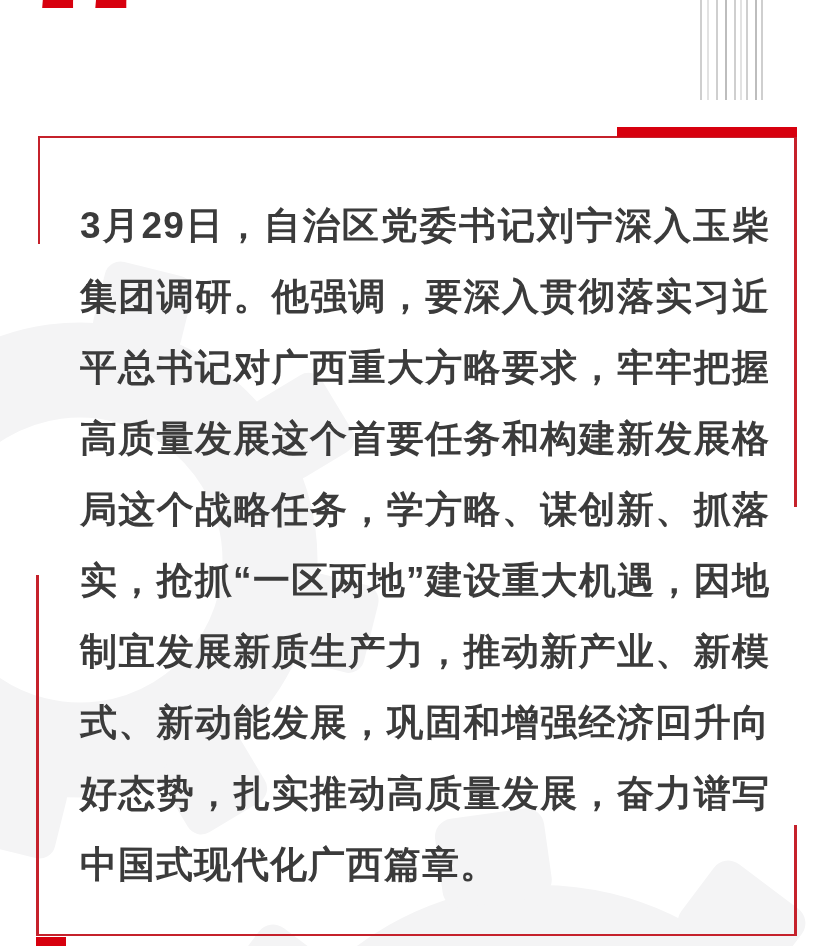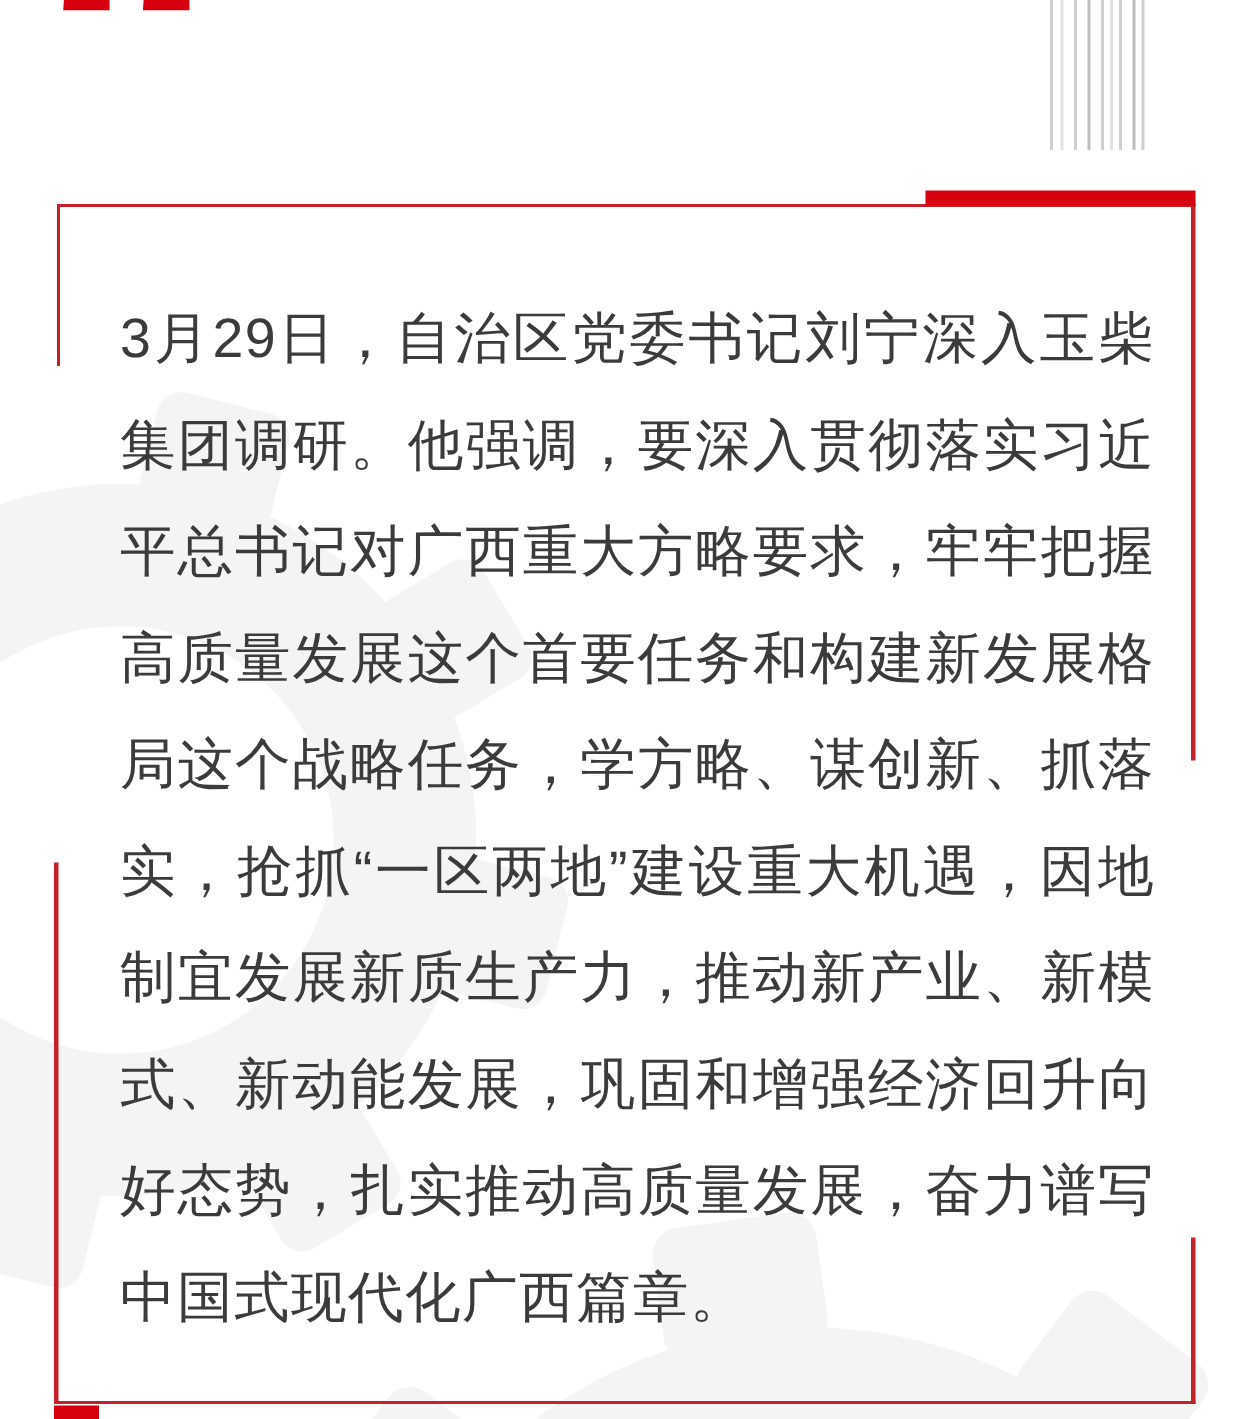--- a/index.html
+++ b/index.html
@@ -30,21 +30,21 @@
   .seg-left-2     {left:36px; top:575px;width:3px;  height:361px;}
   .seg-right-1    {left:794px;top:136px;width:3px;  height:371px;}
   .seg-right-2    {left:794px;top:825px;width:3px;  height:111px;}
   .bar{position:absolute;background:#d7000e;}
   .bar-top-right  {left:617px;top:127px;width:180px;height:10px;}
   .bar-bottom-left{left:36px; top:937px;width:30px; height:9px;}
   
   .paragraph{
     position:absolute;left:80px;top:190px;width:690px;
     font-size:37px;line-height:71px;letter-spacing:1px;
-    color:#3b3b3b;text-align:justify;font-weight:400;
+    color:#3b3b3b;text-align:justify;font-weight:700;
     word-break:break-all;
   }
 </style>
 </head>
 <body>
 
 <div class="canvas">
 
   <svg class="watermark" viewBox="0 0 832 946" aria-hidden="true">
     <g fill="none" stroke="#f4f4f5">

